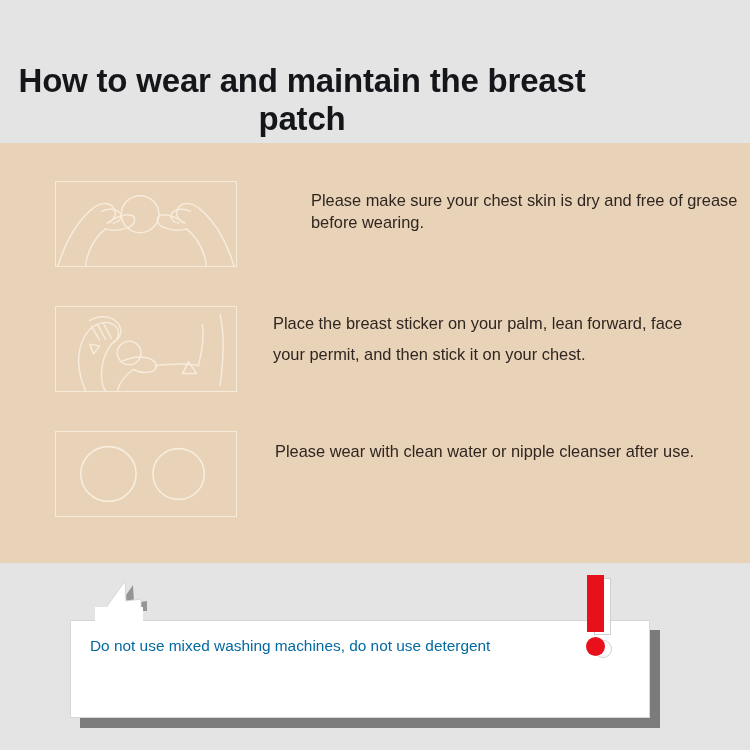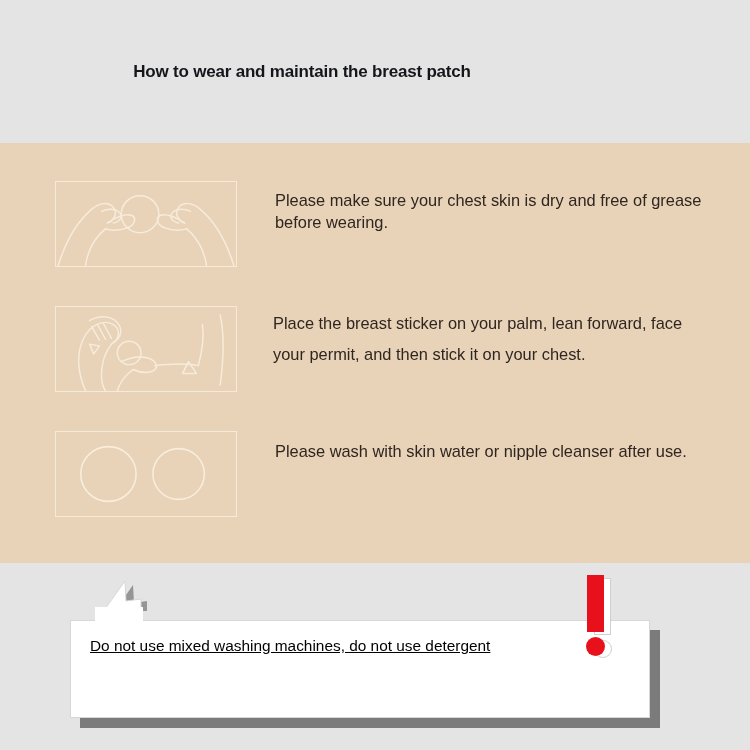--- a/index.html
+++ b/index.html
@@ -41,21 +41,21 @@
     white-space: nowrap;
     overflow: hidden;
     user-select: none;
   }
   .page-title {
     position: absolute;
     left: 0;
     top: 62px;
     width: 604px;
     text-align: center;
-    font-size: 17px;
+    font-size: 33px;
     font-weight: 700;
     color: #15161a;
     letter-spacing: -0.2px;
     font-family: "Liberation Sans", sans-serif;
   }
 
   
   .beige-panel {
     position: absolute;
     left: 0;
@@ -65,21 +65,21 @@
     background: #e8d2b8;
   }
 
   .step-row {
     position: absolute;
     left: 0;
     width: 750px;
     display: flex;
     align-items: flex-start;
   }
-  .step-row.r1 { top: 38px; }
+  .step-row.r1 { top: 38px; gap: 36px; }
   .step-row.r2 { top: 163px; }
   .step-row.r3 { top: 288px; }
 
   .illus-box {
     position: relative;
     margin-left: 55px;
     width: 182px;
     height: 86px;
     border: 1.4px solid #f6ead9;
     box-sizing: border-box;
@@ -190,26 +190,25 @@
   .callout-tail svg { display:block; width:100%; height:100%; }
 
   .callout-lines {
     position: absolute;
     left: 90px;
     top: 73px;
     width: 540px;
     z-index: 7;
   }
   .cline {
-    color: #000000;
+    color: #0369a1;
     font-size: 15.4px;
     font-weight: 500;
     font-family: "Liberation Sans", sans-serif;
     line-height: 1.28;
-    text-decoration: underline;
   }
   .cline.l1 { margin-bottom: 13px; }
   .cline.l2 { }
 </style>
 </head>
 <body>
 
 <div id="page">
 
   <div class="header">
@@ -262,21 +261,21 @@
 
     <div class="step-row r3">
       <div class="illus-box">
         <svg viewBox="0 0 182 86" preserveAspectRatio="none" aria-hidden="true">
           <g fill="none" stroke="#f8eedd" stroke-width="1.6">
             <circle cx="53" cy="43" r="28"></circle>
             <circle cx="124" cy="43" r="26"></circle>
           </g>
         </svg>
       </div>
-      <div class="step-text t3">Please wash with skin water or nipple cleanser after use.</div>
+      <div class="step-text t3">Please wear with clean water or nipple cleanser after use.</div>
     </div>
 
   </div>
 
   <div class="bottom-area">
 
     <div class="callout-shadow"></div>
     <div class="callout"></div>
 
     <div class="callout-tail">

